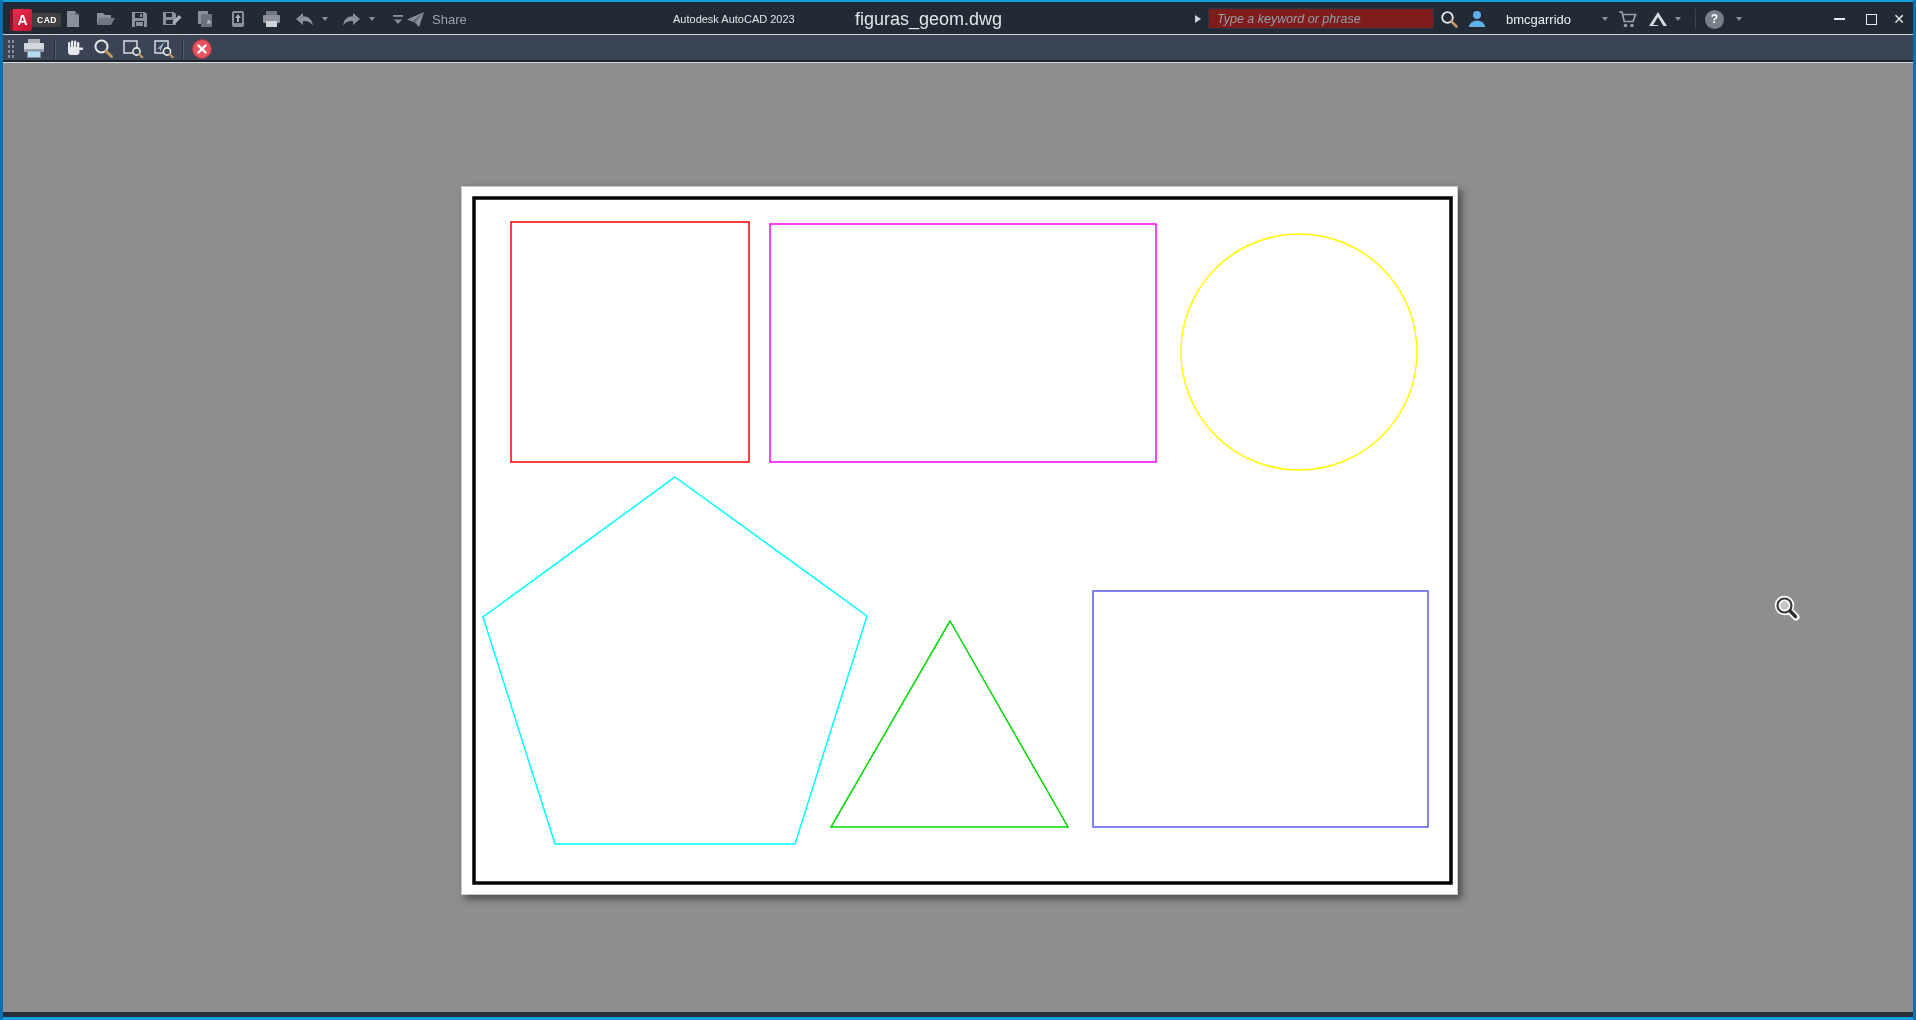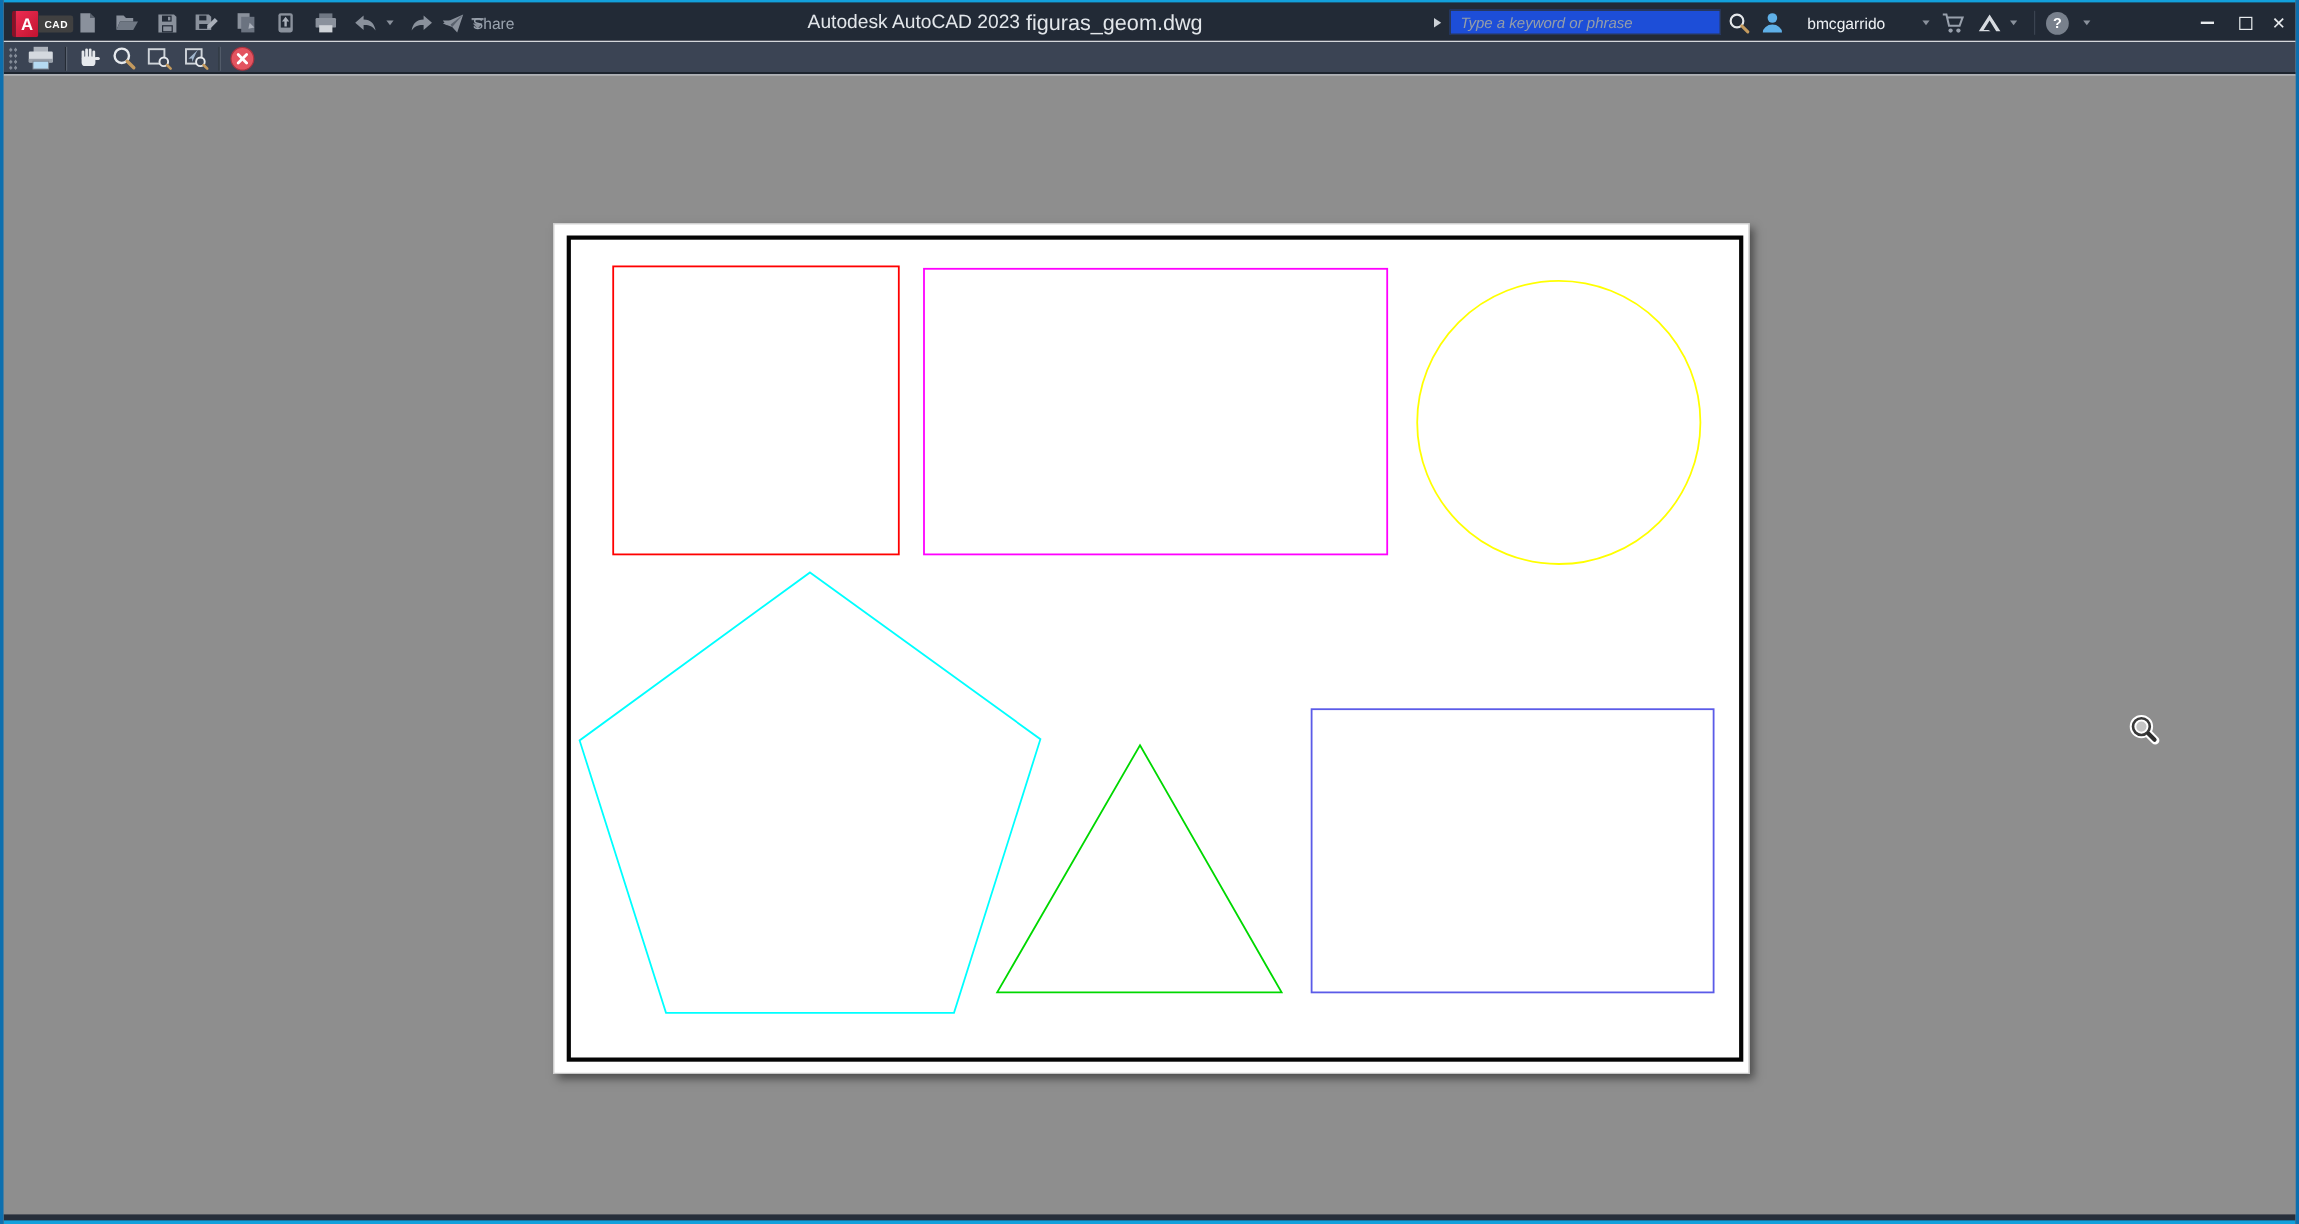--- a/index.html
+++ b/index.html
@@ -13,29 +13,29 @@
   #logo-a{position:absolute;left:7px;top:7px;width:22px;height:22px;border-radius:2px;
           background:linear-gradient(135deg,#ee2d52,#c11330);border-left:3px solid #8c1026;
           color:#fff;font-weight:bold;font-size:14px;display:flex;align-items:center;justify-content:center;box-sizing:border-box;}
   #logo-cad{position:absolute;left:29px;top:11px;background:#404040;color:#fff;font-weight:bold;
             font-size:8.5px;letter-spacing:.5px;padding:2px 4px 2px 5px;border-radius:0 2px 2px 0;}
   #qat{left:60px;gap:13px;}
   .qicon{width:20px;height:20px;display:flex;align-items:center;justify-content:center;flex:0 0 auto;}
   .qicon svg{display:block;}
   .caret{width:0;height:0;border-left:3.5px solid transparent;border-right:3.5px solid transparent;
          border-top:4.5px solid #8a919c;margin-left:-5px;}
-  #share-group{left:364px;gap:7px;color:#9aa3ae;font-size:13px;align-items:center;}
+  #share-group{left:402px;gap:7px;color:#9aa3ae;font-size:13px;align-items:center;}
   #app-title{position:absolute;left:670px;top:0;height:34px;display:flex;align-items:center;
-             color:#e2e6ea;font-size:16px;}
+             color:#e2e6ea;font-size:11px;}
   #file-title{position:absolute;left:852px;top:0;height:34px;display:flex;align-items:center;
               color:#e2e6ea;font-size:18px;}
   #crumb-arrow{position:absolute;left:1192px;top:13px;width:0;height:0;
                border-top:4.5px solid transparent;border-bottom:4.5px solid transparent;
                border-left:6px solid #ccd1d7;}
-  #search-box{position:absolute;left:1205px;top:6px;width:226px;height:21px;background:#1d4ed8;
+  #search-box{position:absolute;left:1205px;top:6px;width:226px;height:21px;background:#7f1d1d;
               border:1px solid #2b3442;box-sizing:border-box;color:#cfd4da;font-size:12.5px;
               font-style:italic;padding:0 8px;outline:none;font-family:"Liberation Sans",sans-serif;}
   #search-box::placeholder{color:#959ea9;opacity:1;}
   #search-btn{left:1437px;}
   #user-icon{left:1464px;}
   #username{position:absolute;left:1491px;top:0;height:34px;display:flex;align-items:center;
             color:#eef1f4;font-size:13px;margin-left:12px;}
   .tb-caret{position:absolute;top:15px;width:0;height:0;border-left:3.5px solid transparent;
             border-right:3.5px solid transparent;border-top:4.5px solid #8a919c;}
   #cart-btn{left:1615px;}

